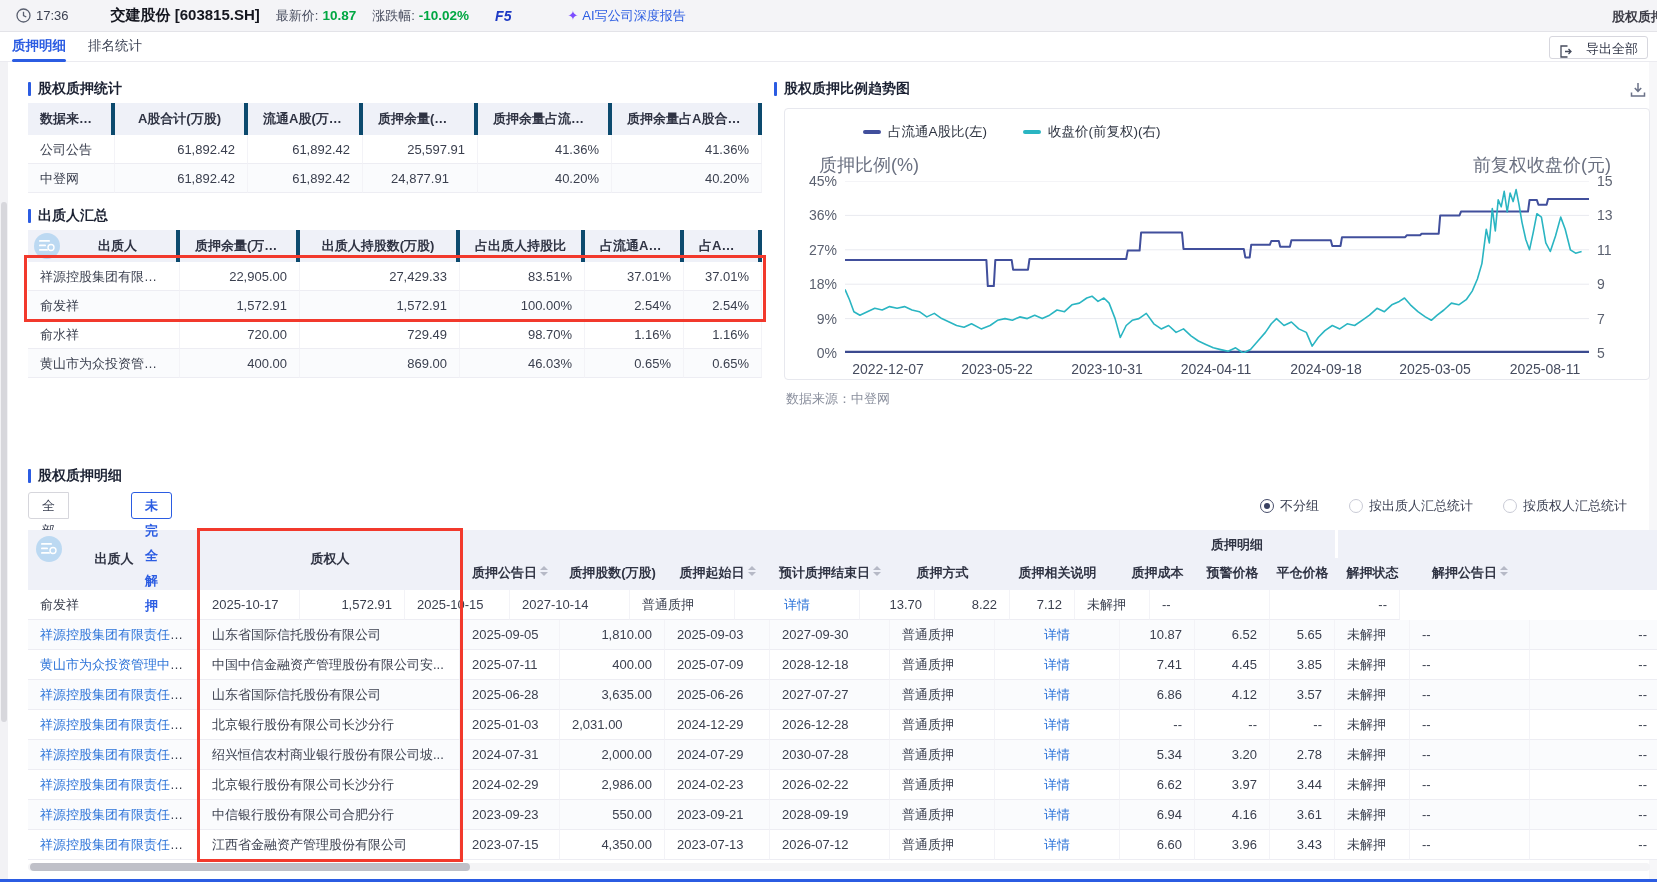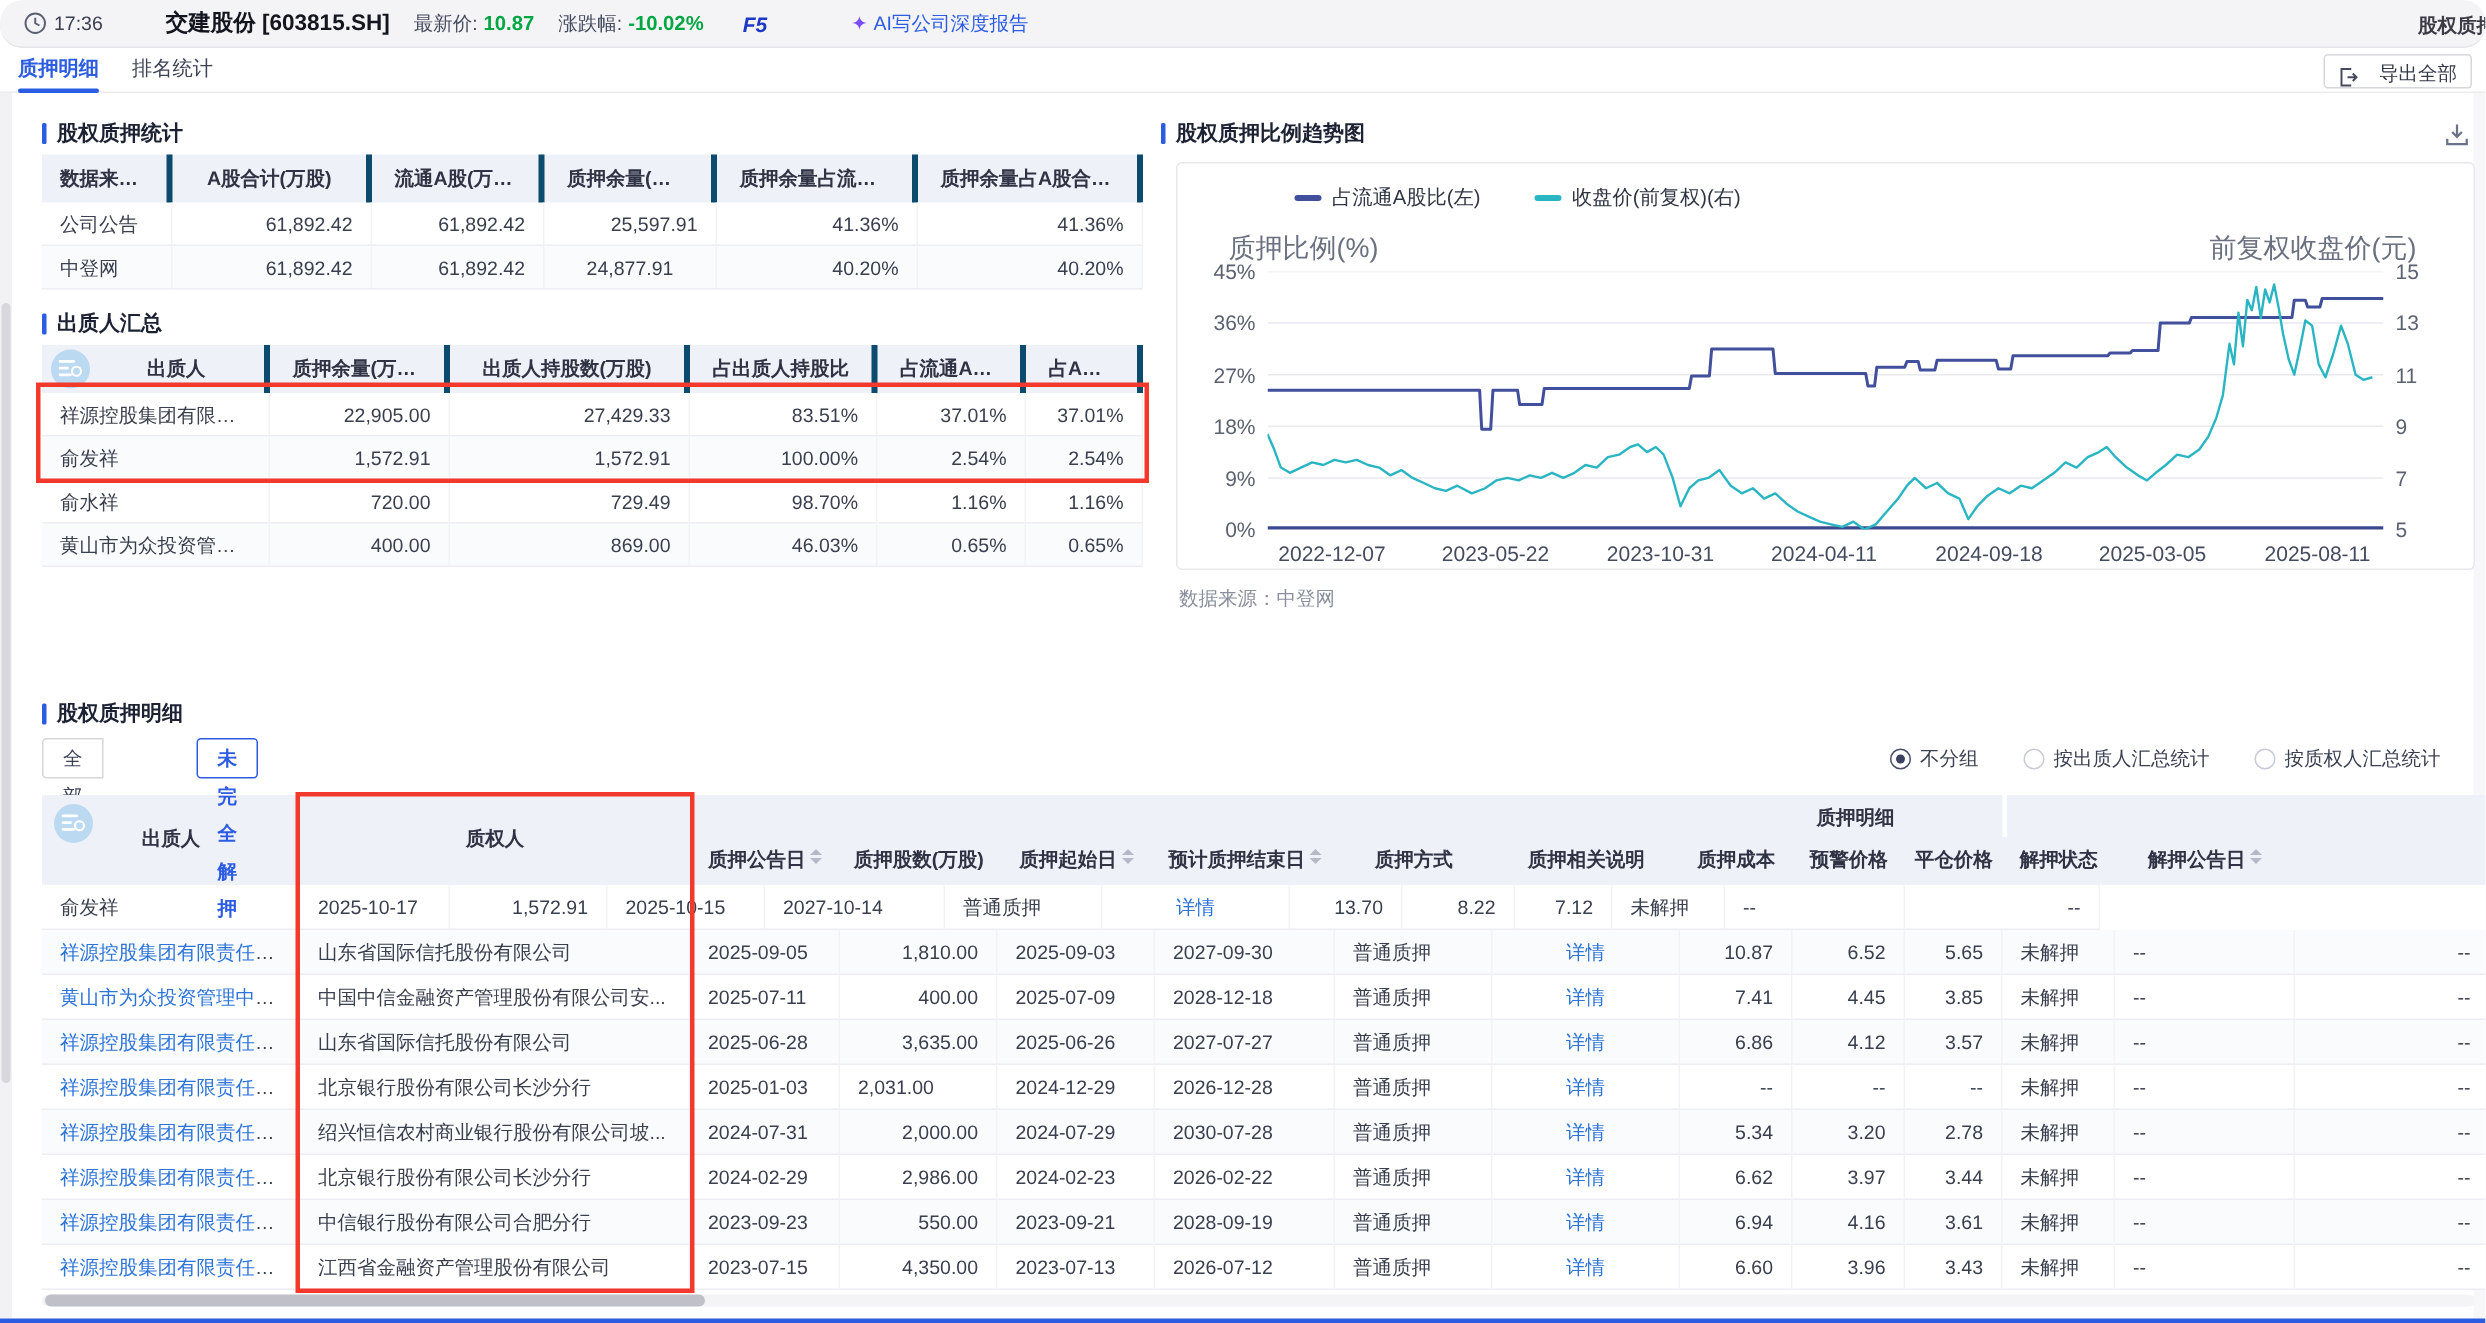--- a/index.html
+++ b/index.html
@@ -2,21 +2,21 @@
 <html><head>
 <meta charset="utf-8">
 <style>
   * { margin:0; padding:0; box-sizing:border-box; }
   html,body { width:1657px; height:882px; overflow:hidden; background:#fff;
     font-family:"Liberation Sans","DejaVu Sans",sans-serif; font-size:13px; color:#3a3f4e; }
   body { position:relative; }
 
   
   .topbar { position:absolute; left:0; top:0; width:1657px; height:32px; background:#f4f4f7;
-    border-bottom:1px solid #e3e3e8; display:flex; align-items:center; padding-left:16px;border-radius:15px; }
+    border-bottom:1px solid #e3e3e8; display:flex; align-items:center; padding-left:16px; }
   .topbar .time { color:#3c4152; margin-left:5px; }
   .topbar .stock-title { font-weight:bold; font-size:15px; color:#14161f; margin-left:42px; }
   .kv { margin-left:16px; color:#474c5e; }
   .kv b { color:#00a742; font-size:13.5px; margin-left:4px; }
   .f5 { margin-left:26px; color:#1d39c4; font-weight:bold; font-style:italic; font-size:14px; }
   .ai-entry { margin-left:56px; color:#2b5ce2; cursor:pointer; }
   .ai-entry .spark { color:#7c4dff; margin-right:4px; }
   .corner-label { position:absolute; left:1612px; top:8px; width:45px; overflow:hidden;
     white-space:nowrap; font-weight:bold; color:#3c3c46; }
 

